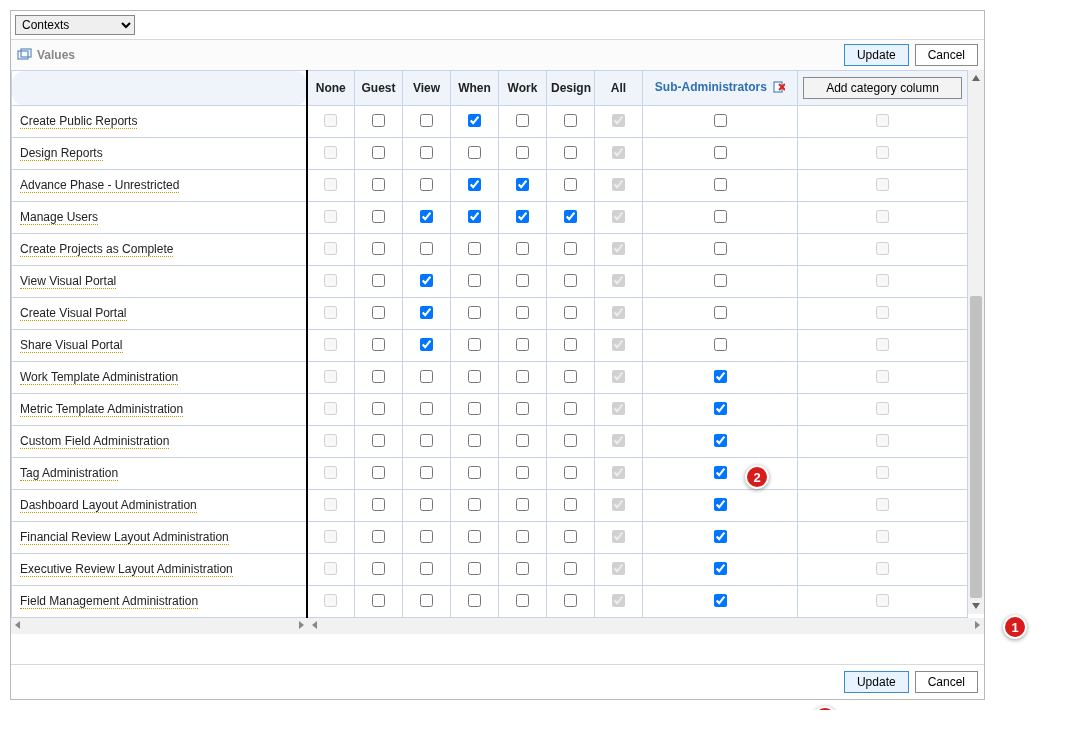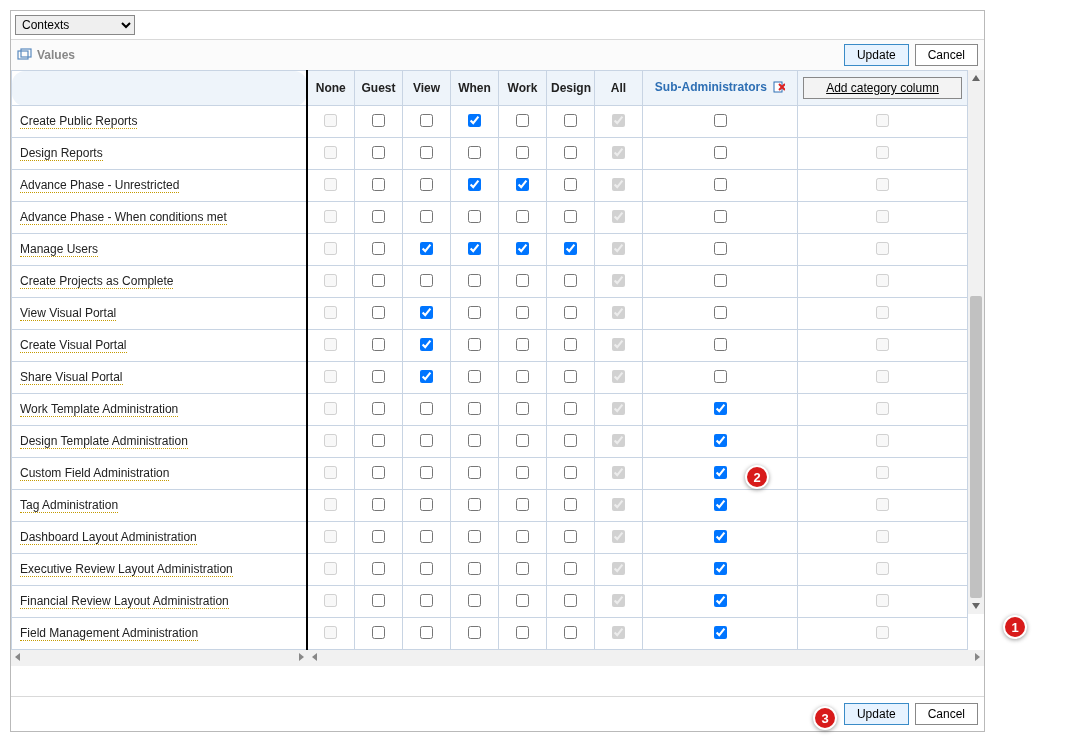--- a/index.html
+++ b/index.html
@@ -27,21 +27,21 @@
   .toolbar-left { display: flex; align-items: center; gap: 4px; }
   .values-icon svg { display:block; }
   .values-label { color: #888; font-weight: 600; }
   .btnrow { display: flex; gap: 6px; }
   button.btn {
     font-size: 12px; padding: 2px 12px;
     border: 1px solid #888; background: #fff; cursor: pointer;
     height: 22px;
   }
   button.btn.primary { border-color: #3a8bc7; background: #e7f3ff; }
-  button.btn.add { background: #f3f3f3; padding: 2px 22px; text-decoration: underline; }
+  button.btn.add { background: #f3f3f3; padding: 2px 22px; }
   .grid-outer { display: flex; }
   .grid-scroll { flex: 1; overflow: hidden; position: relative; }
   .vscroll {
     width: 16px; height: 544px;
     background: #f1f1f1;
     display:flex; flex-direction:column; align-items:center;
   }
   .vscroll .arrow { width:16px; height:16px; display:flex; align-items:center; justify-content:center; color:#666; }
   .vscroll .track { flex:1; width:16px; position:relative; }
   .vscroll .thumb { position:absolute; top:210px; bottom:0; left:2px; right:2px; background:#c1c1c1; border-radius:2px; }
@@ -192,32 +192,20 @@
               <td><input type="checkbox" style=""></td>
               <td><input type="checkbox" style=""></td>
               <td><input type="checkbox" checked="" style=""></td>
               <td><input type="checkbox" checked="" style=""></td>
               <td><input type="checkbox" style=""></td>
               <td><input type="checkbox" disabled="" class="cb-check-disabled" checked="" style=""></td>
               <td><input type="checkbox" style=""></td>
               <td><input type="checkbox" disabled="" class="cb-disabled" style=""></td>
             </tr>
             <tr>
-              <td class="sep-left"><span>Advance Phase - When conditions met</span></td>
-              <td><input type="checkbox" disabled="" class="cb-disabled" style=""></td>
-              <td><input type="checkbox" style=""></td>
-              <td><input type="checkbox" style=""></td>
-              <td><input type="checkbox" style=""></td>
-              <td><input type="checkbox" style=""></td>
-              <td><input type="checkbox" style=""></td>
-              <td><input type="checkbox" disabled="" class="cb-check-disabled" checked="" style=""></td>
-              <td><input type="checkbox" style=""></td>
-              <td><input type="checkbox" disabled="" class="cb-disabled" style=""></td>
-            </tr>
-            <tr>
               <td class="sep-left"><span>Manage Users</span></td>
               <td><input type="checkbox" disabled="" class="cb-disabled" style=""></td>
               <td><input type="checkbox" style=""></td>
               <td><input type="checkbox" checked="" style=""></td>
               <td><input type="checkbox" checked="" style=""></td>
               <td><input type="checkbox" checked="" style=""></td>
               <td><input type="checkbox" checked="" style=""></td>
               <td><input type="checkbox" disabled="" class="cb-check-disabled" checked="" style=""></td>
               <td><input type="checkbox" style=""></td>
               <td><input type="checkbox" disabled="" class="cb-disabled" style=""></td>
@@ -276,21 +264,21 @@
               <td><input type="checkbox" style=""></td>
               <td><input type="checkbox" style=""></td>
               <td><input type="checkbox" style=""></td>
               <td><input type="checkbox" style=""></td>
               <td><input type="checkbox" style=""></td>
               <td><input type="checkbox" disabled="" class="cb-check-disabled" checked="" style=""></td>
               <td><input type="checkbox" checked="" style=""></td>
               <td><input type="checkbox" disabled="" class="cb-disabled" style=""></td>
             </tr>
             <tr>
-              <td class="sep-left"><span>Design Template Administration</span></td>
+              <td class="sep-left"><span>Metric Template Administration</span></td>
               <td><input type="checkbox" disabled="" class="cb-disabled" style=""></td>
               <td><input type="checkbox" style=""></td>
               <td><input type="checkbox" style=""></td>
               <td><input type="checkbox" style=""></td>
               <td><input type="checkbox" style=""></td>
               <td><input type="checkbox" style=""></td>
               <td><input type="checkbox" disabled="" class="cb-check-disabled" checked="" style=""></td>
               <td><input type="checkbox" checked="" style=""></td>
               <td><input type="checkbox" disabled="" class="cb-disabled" style=""></td>
             </tr>
@@ -324,33 +312,33 @@
               <td><input type="checkbox" style=""></td>
               <td><input type="checkbox" style=""></td>
               <td><input type="checkbox" style=""></td>
               <td><input type="checkbox" style=""></td>
               <td><input type="checkbox" style=""></td>
               <td><input type="checkbox" disabled="" class="cb-check-disabled" checked="" style=""></td>
               <td><input type="checkbox" checked="" style=""></td>
               <td><input type="checkbox" disabled="" class="cb-disabled" style=""></td>
             </tr>
             <tr>
+              <td class="sep-left"><span>Financial Review Layout Administration</span></td>
+              <td><input type="checkbox" disabled="" class="cb-disabled" style=""></td>
+              <td><input type="checkbox" style=""></td>
+              <td><input type="checkbox" style=""></td>
+              <td><input type="checkbox" style=""></td>
+              <td><input type="checkbox" style=""></td>
+              <td><input type="checkbox" style=""></td>
+              <td><input type="checkbox" disabled="" class="cb-check-disabled" checked="" style=""></td>
+              <td><input type="checkbox" checked="" style=""></td>
+              <td><input type="checkbox" disabled="" class="cb-disabled" style=""></td>
+            </tr>
+            <tr>
               <td class="sep-left"><span>Executive Review Layout Administration</span></td>
-              <td><input type="checkbox" disabled="" class="cb-disabled" style=""></td>
-              <td><input type="checkbox" style=""></td>
-              <td><input type="checkbox" style=""></td>
-              <td><input type="checkbox" style=""></td>
-              <td><input type="checkbox" style=""></td>
-              <td><input type="checkbox" style=""></td>
-              <td><input type="checkbox" disabled="" class="cb-check-disabled" checked="" style=""></td>
-              <td><input type="checkbox" checked="" style=""></td>
-              <td><input type="checkbox" disabled="" class="cb-disabled" style=""></td>
-            </tr>
-            <tr>
-              <td class="sep-left"><span>Financial Review Layout Administration</span></td>
               <td><input type="checkbox" disabled="" class="cb-disabled" style=""></td>
               <td><input type="checkbox" style=""></td>
               <td><input type="checkbox" style=""></td>
               <td><input type="checkbox" style=""></td>
               <td><input type="checkbox" style=""></td>
               <td><input type="checkbox" style=""></td>
               <td><input type="checkbox" disabled="" class="cb-check-disabled" checked="" style=""></td>
               <td><input type="checkbox" checked="" style=""></td>
               <td><input type="checkbox" disabled="" class="cb-disabled" style=""></td>
             </tr>

